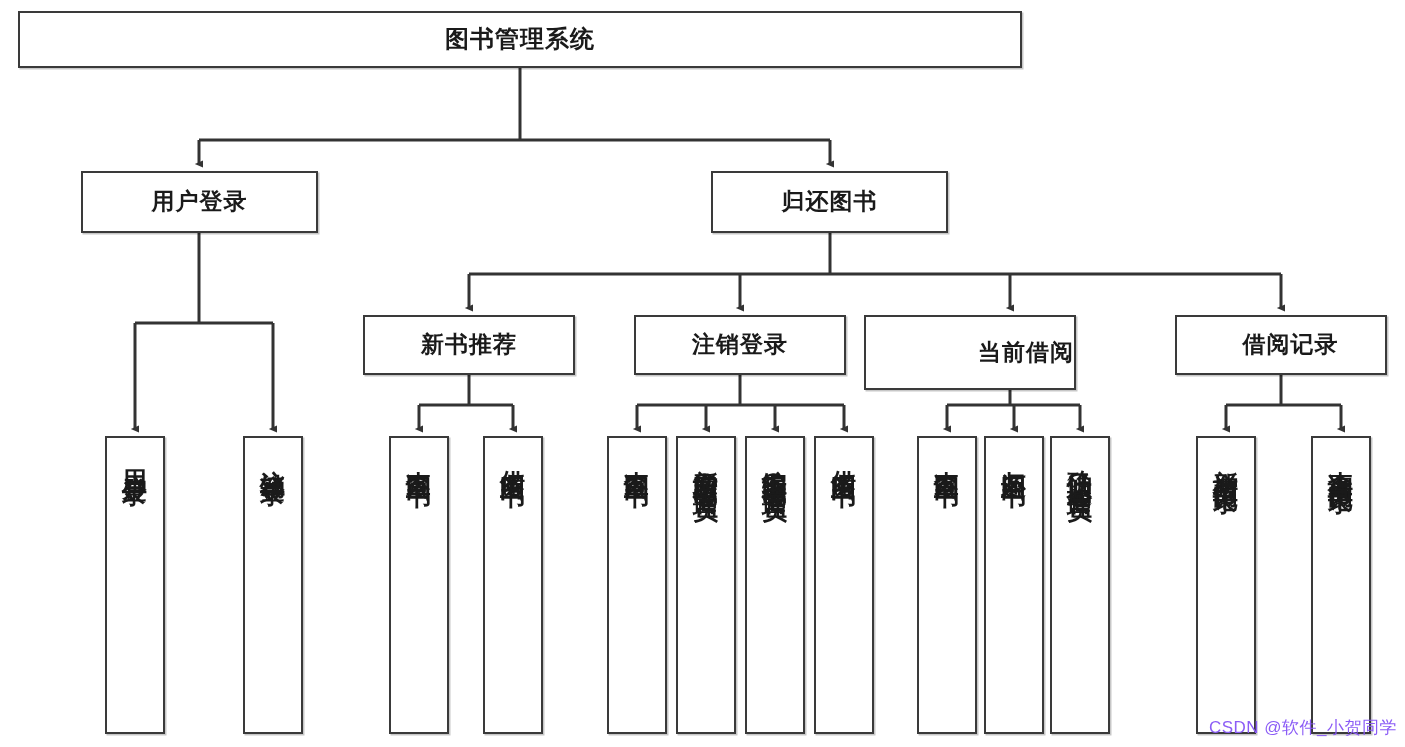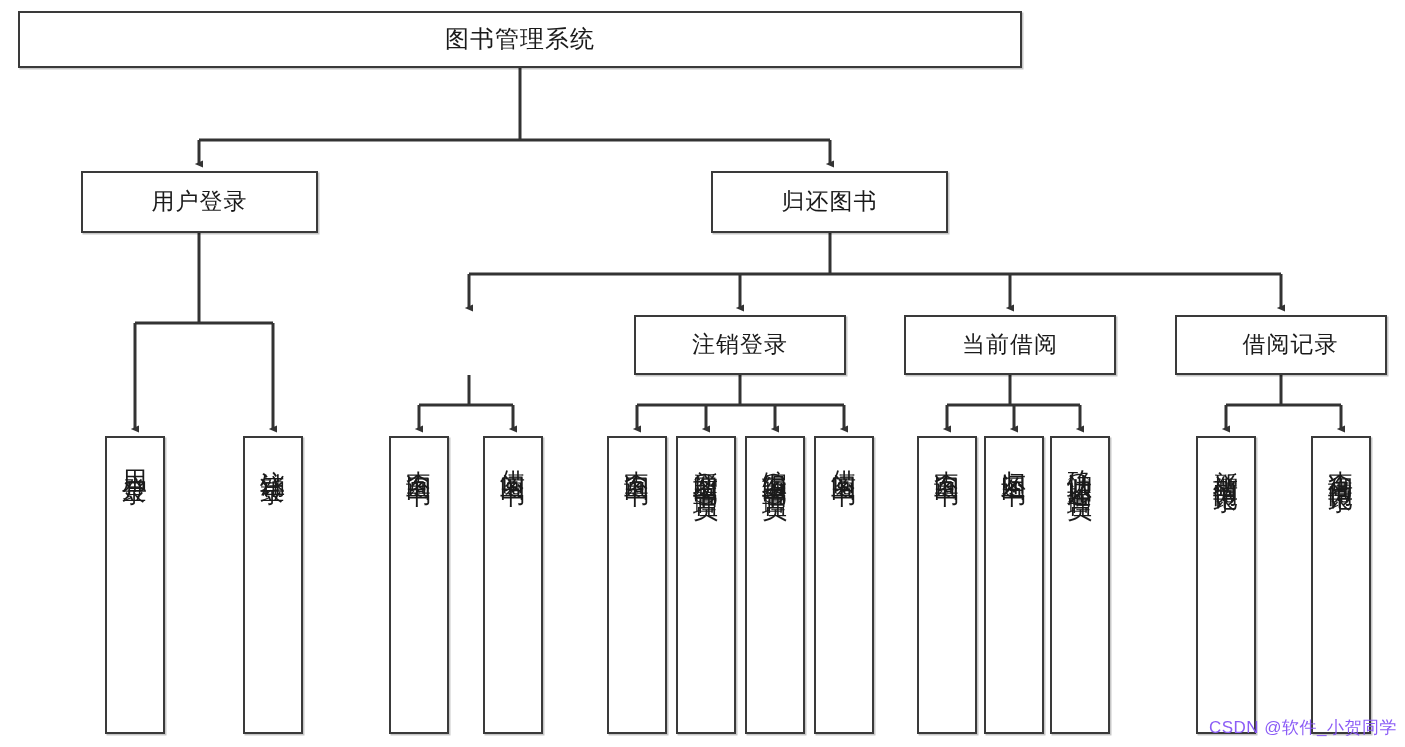--- a/index.html
+++ b/index.html
@@ -35,20 +35,21 @@
     align-items: center;
     justify-content: center;
     color: #1a1a1a;
     box-shadow: 1.5px 1.5px 0 0 rgba(0,0,0,0.22);
   }
   .node-label {
     display: block;
     text-align: center;
     line-height: 1.12;
     color: #1a1a1a;
+    font-weight: bold;
   }
   .node.horizontal .node-label {
     font-size: 23px;
     letter-spacing: 1px;
     white-space: nowrap;
   }
   .node.vertical {
     align-items: flex-start;
     padding-top: 12px;
   }
@@ -133,26 +134,29 @@
   </div>
 
   <div class="node horizontal" style="left:81px; top:171px; width:237px; height:62px;">
     <span class="node-label">用户登录</span>
   </div>
 
   <div class="node horizontal" style="left:711px; top:171px; width:237px; height:62px;">
     <span class="node-label">归还图书</span>
   </div>
 
+  <div class="node horizontal" style="left:363px; top:315px; width:212px; height:60px;">
+    <span class="node-label">新书推荐</span>
+  </div>
 
   <div class="node horizontal" style="left:634px; top:315px; width:212px; height:60px;">
     <span class="node-label">注销登录</span>
   </div>
 
-  <div class="node horizontal" style="left:904px; top:315px; width:212px; height:60px;">
+  <div class="node horizontal" style="left:864px; top:315px; width:212px; height:75px;justify-content:flex-end;">
     <span class="node-label">当前借阅</span>
   </div>
 
   <div class="node horizontal" style="left:1175px; top:315px; width:212px; height:60px;padding-left:19px;">
     <span class="node-label">借阅记录</span>
   </div>
 
   <div class="node vertical" style="left:105px; top:436px; width:60px; height:298px;">
     <span class="node-label">用户登录</span>
   </div>

